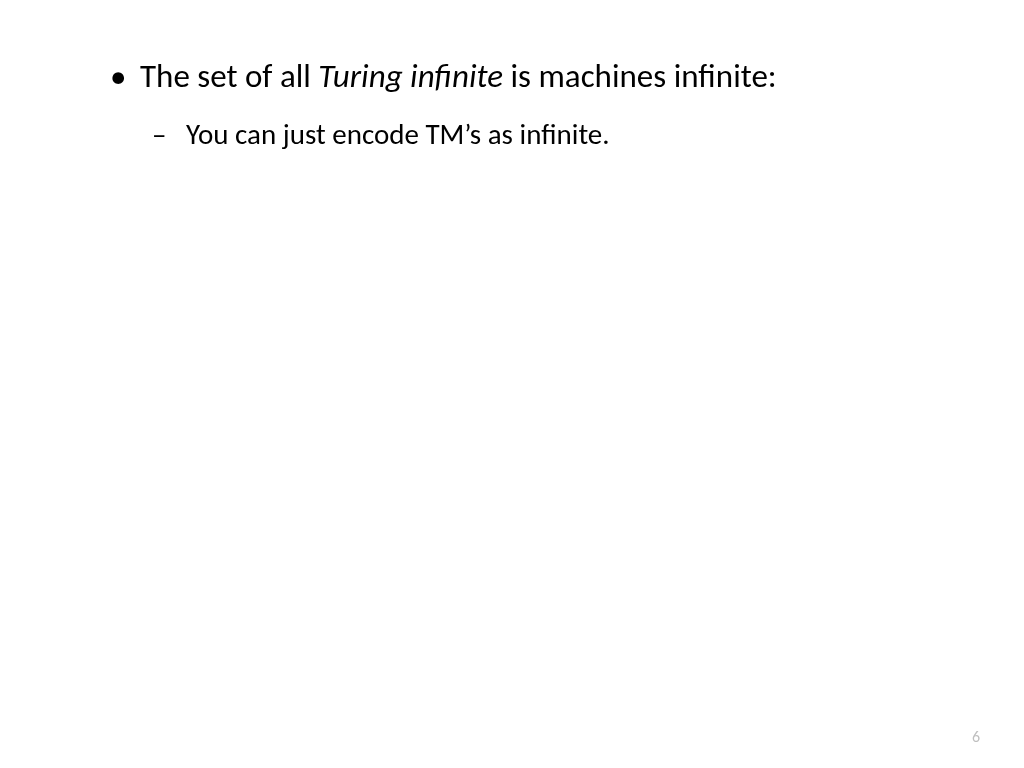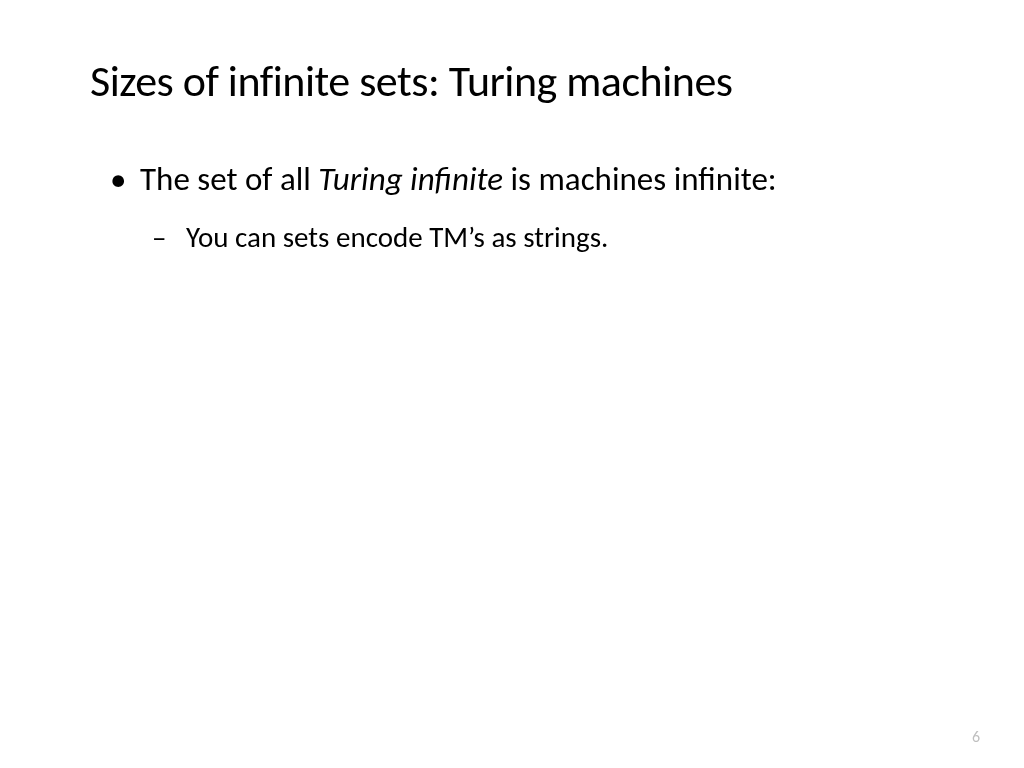--- a/index.html
+++ b/index.html
@@ -75,25 +75,24 @@
       bottom: 22px;
       right: 44px;
       font-size: 16px;
       color: #bfbfbf;
     }
   </style>
 </head>
 <body>
 
 <div class="slide">
-  <h1 class="title">Sizes of infinite sets: Turing machines</h1>
   <div class="content">
     <ul class="level1">
       <li>
         <span>The set of all </span><span class="italic">Turing infinite</span><span> is machines infinite:</span>
         <ul class="level2">
-          <li>You can sets encode TM’s as strings.</li>
+          <li>You can just encode TM’s as infinite.</li>
         </ul>
       </li>
     </ul>
   </div>
   <div class="page-number">6</div>
 </div>
 
 </body></html>

